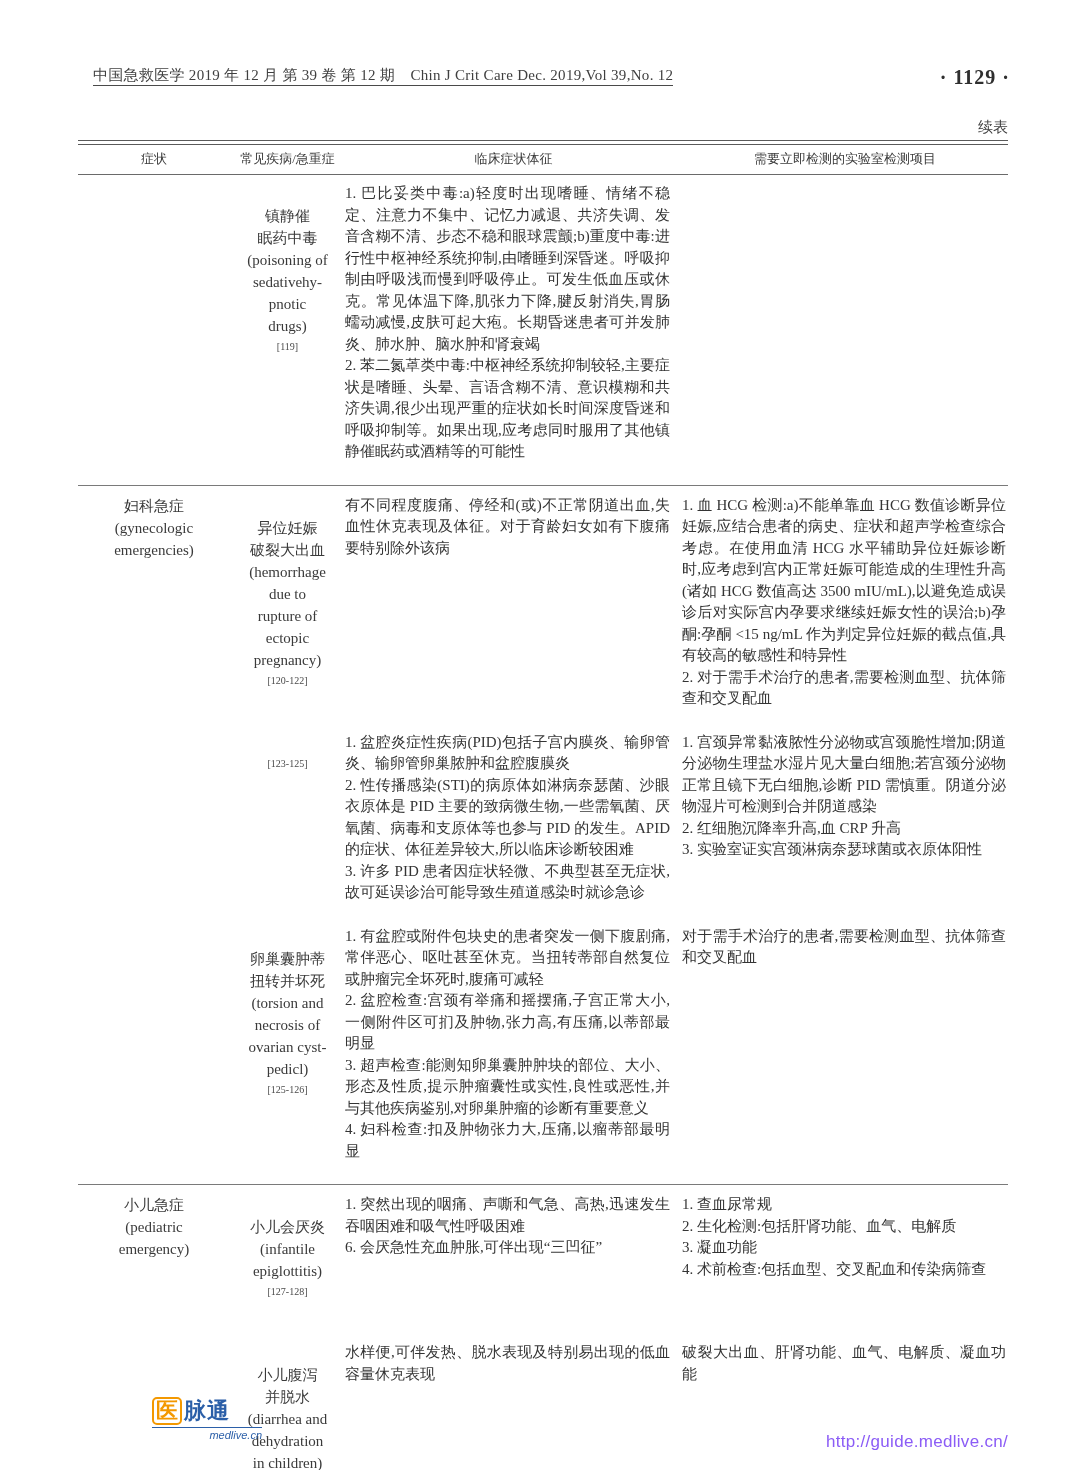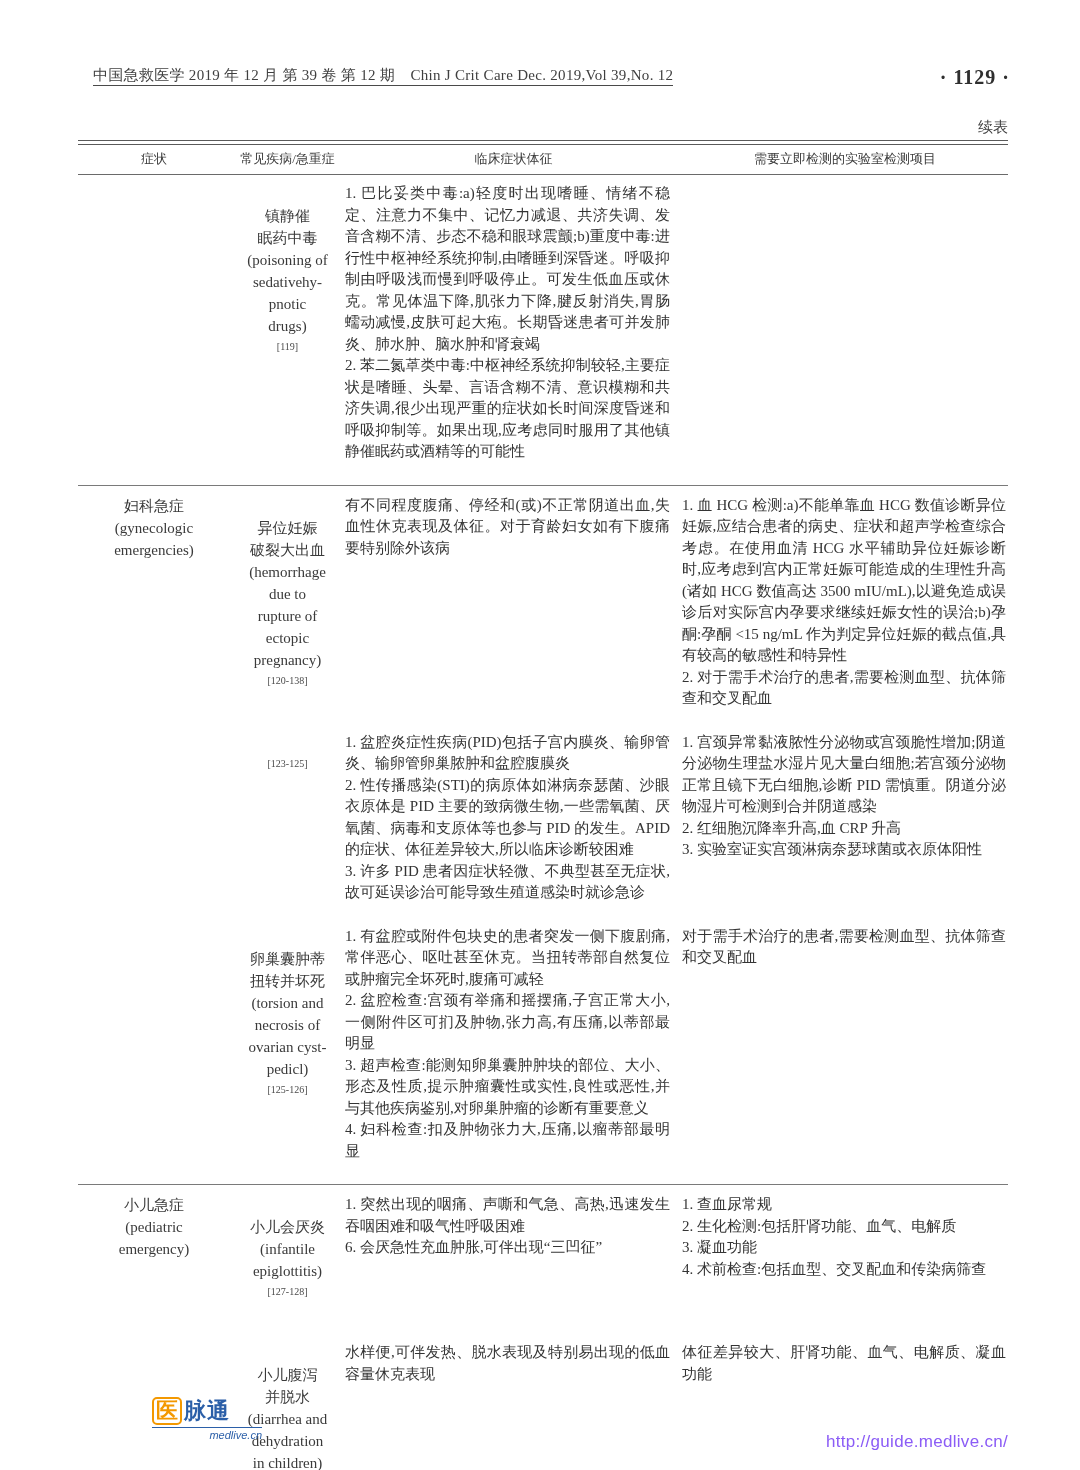--- a/index.html
+++ b/index.html
@@ -133,21 +133,21 @@
 (gynecologic
 emergencies)</div>
       <div class="cell-disease">
         <span>异位妊娠
 破裂大出血
 (hemorrhage
 due to
 rupture of
 ectopic
 pregnancy)</span>
-        <span class="ref">[120-138]</span>
+        <span class="ref">[120-122]</span>
       </div>
       <div class="cell-clinical">有不同程度腹痛、停经和(或)不正常阴道出血,失血性休克表现及体征。对于育龄妇女如有下腹痛要特别除外该病</div>
       <div class="cell-lab">1. 血 HCG 检测:a)不能单靠血 HCG 数值诊断异位妊娠,应结合患者的病史、症状和超声学检查综合考虑。在使用血清 HCG 水平辅助异位妊娠诊断时,应考虑到宫内正常妊娠可能造成的生理性升高(诸如 HCG 数值高达 3500 mIU/mL),以避免造成误诊后对实际宫内孕要求继续妊娠女性的误治;b)孕酮:孕酮 &lt;15 ng/mL 作为判定异位妊娠的截点值,具有较高的敏感性和特异性
 2. 对于需手术治疗的患者,需要检测血型、抗体筛查和交叉配血</div>
     </div>
 
     <div class="trow">
       <div class="cell-symptom"></div>
       <div class="cell-disease">
         <span class="ref">[123-125]</span>
@@ -200,21 +200,21 @@
       <div class="cell-symptom"></div>
       <div class="cell-disease">
         <span>小儿腹泻
 并脱水
 (diarrhea and
 dehydration
 in children)</span>
         
       </div>
       <div class="cell-clinical">水样便,可伴发热、脱水表现及特别易出现的低血容量休克表现</div>
-      <div class="cell-lab">体征差异较大、肝肾功能、血气、电解质、凝血功能</div>
+      <div class="cell-lab">破裂大出血、肝肾功能、血气、电解质、凝血功能</div>
     </div>
 
   </div>
 
 </div>
 
 <div class="footer-logo">
   <div class="logo-row">
     <span class="logo-yi">医</span>
     <span class="logo-maitong">脉通</span>

